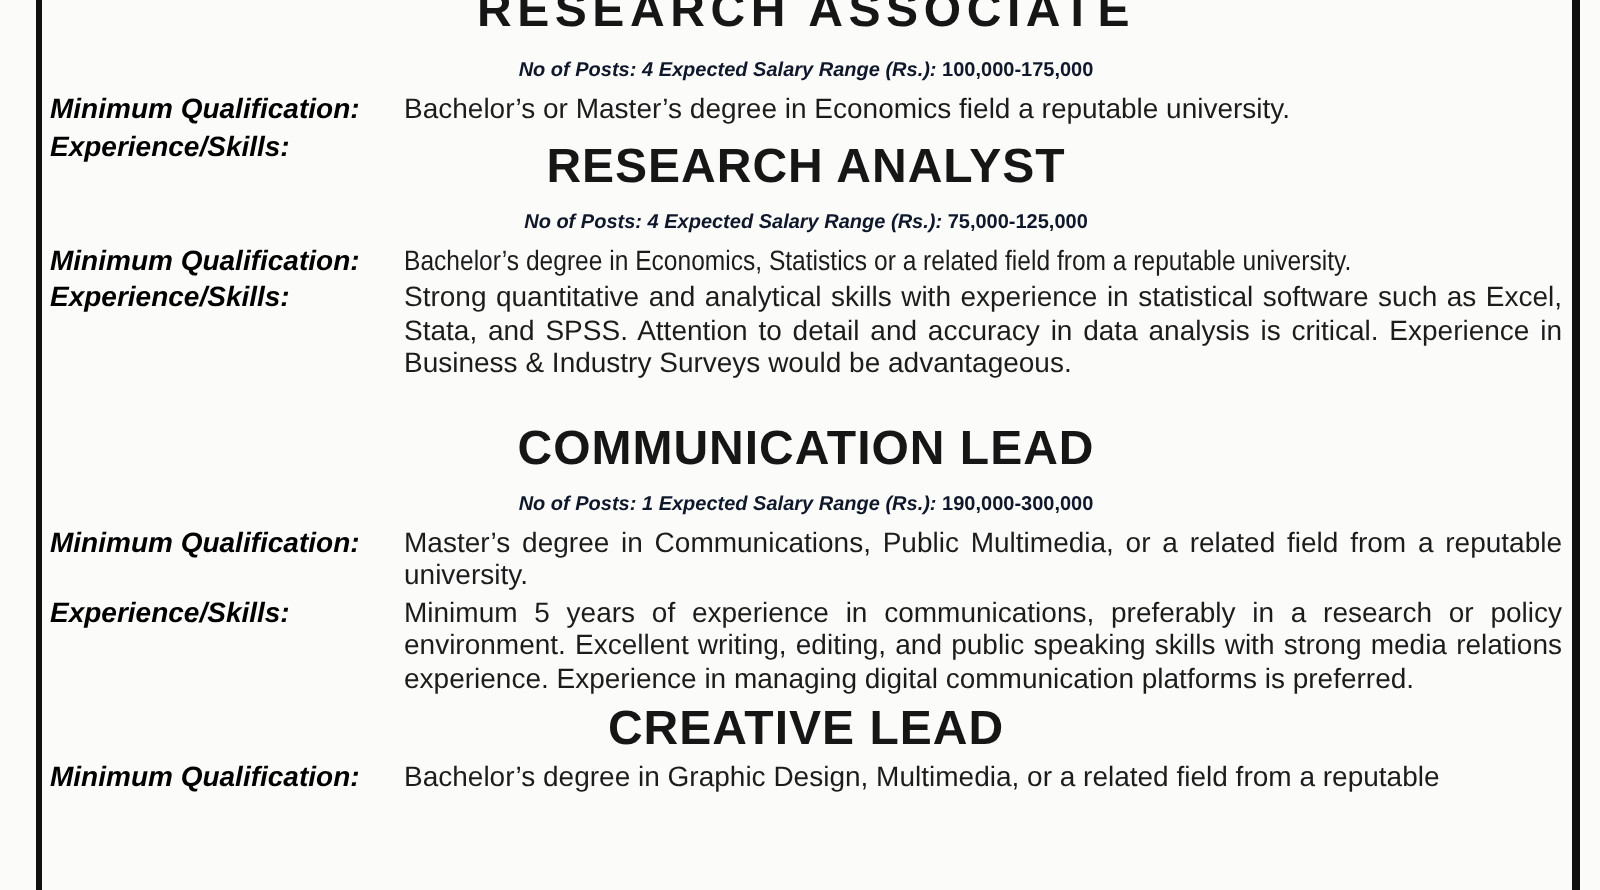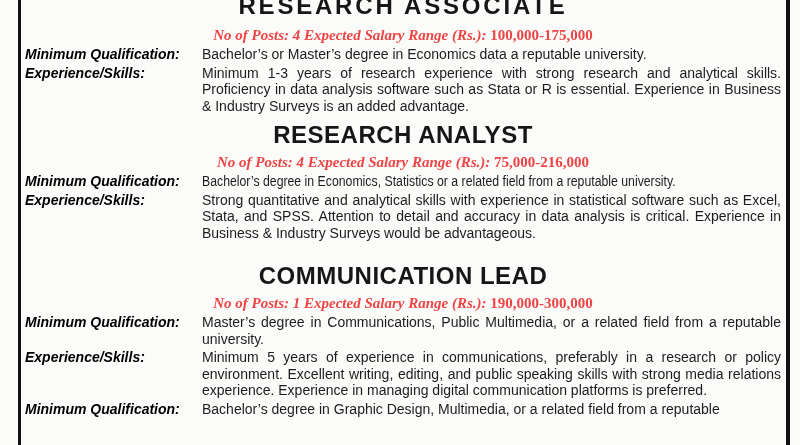--- a/index.html
+++ b/index.html
@@ -41,26 +41,25 @@
     letter-spacing: 0.5px;
   }
   .job-title.spread { letter-spacing: 2.8px; }
   .sec-1 .job-title { margin-top: -7px; }
   .sec-2 .job-title { margin-top: 8px; }
   .sec-3 .job-title { margin-top: 22px; }
   .sec-4 .job-title { margin-top: 5px; }
 
   .salary-line {
     text-align: center;
-    font-size: 15px;
+    font-size: 10px;
     line-height: 17px;
     font-weight: bold;
     margin-top: 6px;
-    color: #ef4444;
-    font-family: Liberation Serif, serif;
+    color: #0f172a;
   }
   .sec-1 .salary-line { margin-top: 8px; }
   .sec-4 .salary-line { margin-top: 3px; }
   .salary-label { font-style: italic; }
   .salary-value { font-style: normal; }
 
   .row {
     position: relative;
     margin-top: 2px;
     font-size: 14px;
@@ -99,33 +98,32 @@
   <div class="content">
 
     <section class="sec-1">
       <h2 class="job-title spread">RESEARCH ASSOCIATE</h2>
       <p class="salary-line">
         <span class="salary-label">No of Posts: 4 Expected Salary Range (Rs.):</span>
         <span class="salary-value">100,000-175,000</span>
       </p>
       <div class="row">
         <span class="row-label">Minimum Qualification:</span>
-        <div class="row-value">Bachelor’s or Master’s degree in Economics data a reputable university.</div>
+        <div class="row-value">Bachelor’s or Master’s degree in Economics field a reputable university.</div>
       </div>
       <div class="row">
         <span class="row-label">Experience/Skills:</span>
-        <div class="row-value">Minimum 1-3 years of research experience with strong research and analytical skills. Proficiency in data analysis software such as Stata or R is essential. Experience in Business &amp; Industry Surveys is an added advantage.</div>
       </div>
     </section>
 
     <section class="sec-2">
       <h2 class="job-title">RESEARCH ANALYST</h2>
       <p class="salary-line">
         <span class="salary-label">No of Posts: 4 Expected Salary Range (Rs.):</span>
-        <span class="salary-value">75,000-216,000</span>
+        <span class="salary-value">75,000-125,000</span>
       </p>
       <div class="row">
         <span class="row-label">Minimum Qualification:</span>
         <div class="row-value squeeze">Bachelor’s degree in Economics, Statistics or a related field from a reputable university.</div>
       </div>
       <div class="row">
         <span class="row-label">Experience/Skills:</span>
         <div class="row-value">Strong quantitative and analytical skills with experience in statistical software such as Excel, Stata, and SPSS. Attention to detail and accuracy in data analysis is critical. Experience in Business &amp; Industry Surveys would be advantageous.</div>
       </div>
     </section>
@@ -140,20 +138,21 @@
         <span class="row-label">Minimum Qualification:</span>
         <div class="row-value">Master’s degree in Communications, Public Multimedia, or a related field from a reputable university.</div>
       </div>
       <div class="row">
         <span class="row-label">Experience/Skills:</span>
         <div class="row-value">Minimum 5 years of experience in communications, preferably in a research or policy environment. Excellent writing, editing, and public speaking skills with strong media relations experience. Experience in managing digital communication platforms is preferred.</div>
       </div>
     </section>
 
     <section class="sec-4">
+      <h2 class="job-title">CREATIVE LEAD</h2>
       <div class="row">
         <span class="row-label">Minimum Qualification:</span>
         <div class="row-value">Bachelor’s degree in Graphic Design, Multimedia, or a related field from a reputable</div>
       </div>
     </section>
 
   </div>
 </div>
 
 </body></html>

